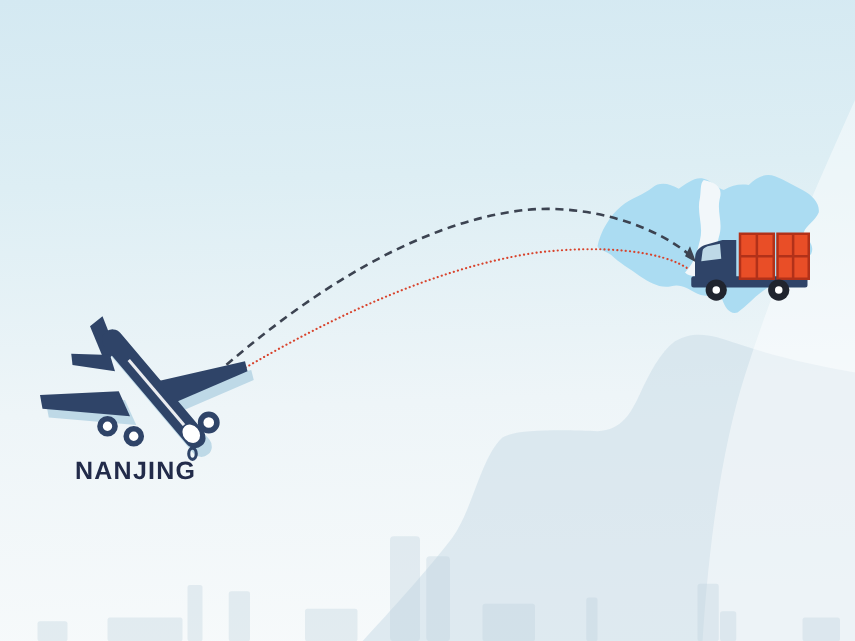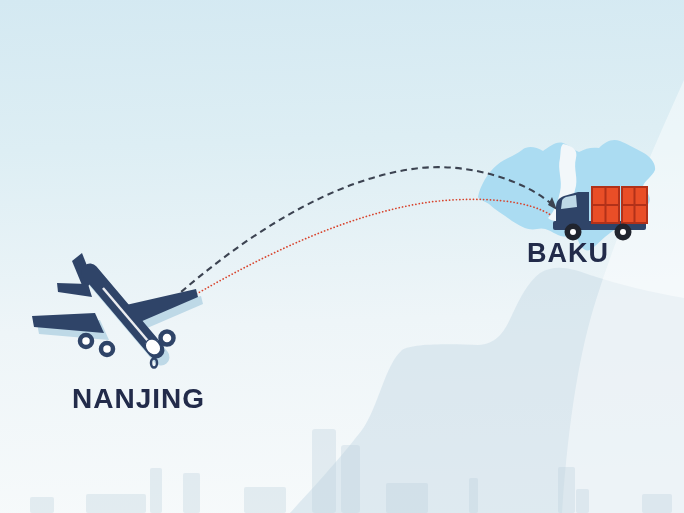--- a/index.html
+++ b/index.html
@@ -12,21 +12,21 @@
   }
   .scene{position:absolute;left:0;top:0;}
   .city-label{
     position:absolute;
     font-weight:bold;
     color:#222b4a;
     letter-spacing:1px;
     white-space:nowrap;
     user-select:none;
   }
-  .label-nanjing{left:60px;top:383px;font-size:28px;margin-left:12px;}
+  .label-nanjing{left:60px;top:366px;font-size:20px;}
   .label-baku{left:527px;top:238px;font-size:27px;}
 </style>
 </head>
 <body>
 
 <div class="stage">
 
   <svg class="scene" width="684" height="513" viewBox="0 0 684 513">
 
     <path d="M290 513 C325 475 345 452 362 430 C378 408 385 365 402 350
@@ -106,15 +106,14 @@
           <circle cx="107" cy="349" r="6"></circle>
           <circle cx="167" cy="338" r="6.5"></circle>
         </g>
         <ellipse cx="154" cy="363" rx="3" ry="4.5" fill="none" stroke="currentColor" stroke-width="2.5"></ellipse>
       </g>
     </g>
   </svg>
 
   <div class="city-label label-nanjing">NANJING</div>
 
-  <div class="city-label label-baku">BAKU</div>
 
 </div>
 
 </body></html>

